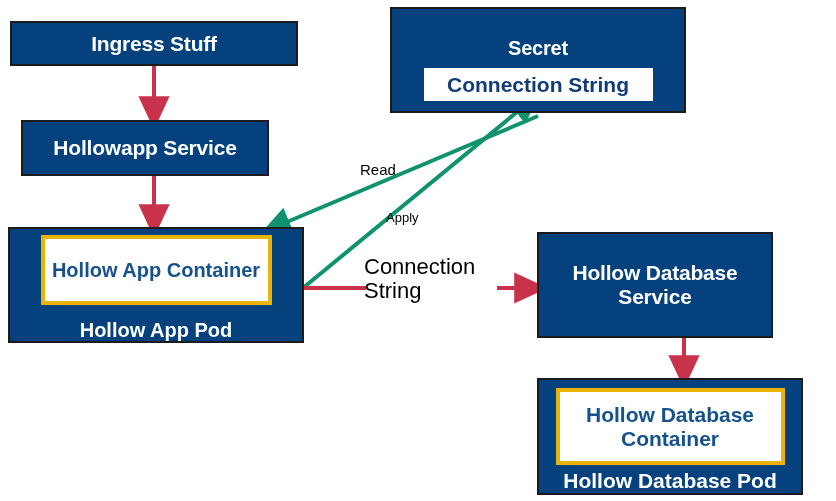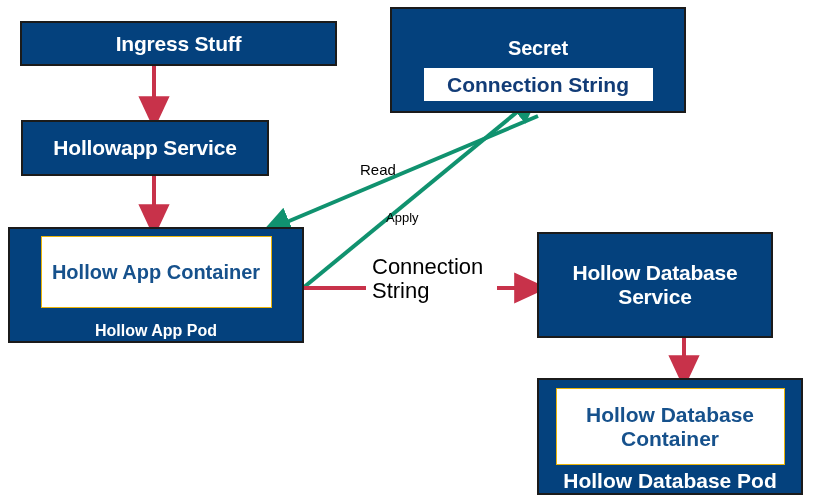--- a/index.html
+++ b/index.html
@@ -40,21 +40,21 @@
     font-weight: bold;
     text-align: center;
     line-height: 1.12;
     letter-spacing: -0.2px;
   }
   .pod {
     justify-content: center;
   }
   .pod-inner {
     background: #ffffff;
-    border: 1px solid #eab308;
+    border: 4px solid #eab308;
     box-sizing: border-box;
     display: flex;
     align-items: center;
     justify-content: center;
     color: #16518c;
     font-weight: bold;
     text-align: center;
     line-height: 1.15;
   }
   .pod-label {
@@ -75,32 +75,32 @@
   }
   .edge-label {
     position: absolute;
     color: #000000;
     font-weight: normal;
     white-space: pre-line;
     line-height: 1.08;
   }
   .lbl-read   { left: 360px; top: 162px;  font-size: 15px; }
   .lbl-apply  { left: 386px; top: 211px;  font-size: 13px; }
-  .lbl-conn   { left: 372px; top: 255px;  font-size: 22px; text-align: left; }
+  .lbl-conn   { left: 364px; top: 255px;  font-size: 22px; text-align: left; }
 
   
-  #ingress-node       { left: 20px;  top: 21px;  width: 317px; height: 45px; }
+  #ingress-node       { left: 10px;  top: 21px;  width: 288px; height: 45px; }
   #ingress-node .node-title { font-size: 21px; }
 
   #app-service-node   { left: 21px;  top: 120px; width: 248px; height: 56px; }
   #app-service-node .node-title { font-size: 21px; }
 
   #app-pod-node       { left: 8px;   top: 227px; width: 296px; height: 116px; }
   #app-pod-node .pod-inner { margin-top: 6px; width: 231px; height: 72px; font-size: 20px; }
-  #app-pod-node .pod-label { margin-top: 14px; font-size: 16px; }
+  #app-pod-node .pod-label { margin-top: 14px; font-size: 20px; }
 
   #secret-node        { left: 390px; top: 7px;   width: 296px; height: 106px; }
   #secret-node .node-title { font-size: 20px; margin-top: 18px; }
   #secret-node .secret-inner { margin-top: 9px; width: 229px; height: 33px; font-size: 21px; }
 
   #db-service-node    { left: 537px; top: 232px; width: 236px; height: 106px; }
   #db-service-node .node-title { font-size: 21px; }
 
   #db-pod-node        { left: 537px; top: 378px; width: 266px; height: 117px; }
   #db-pod-node .pod-inner { margin-top: 8px; width: 229px; height: 77px; font-size: 21px; }

